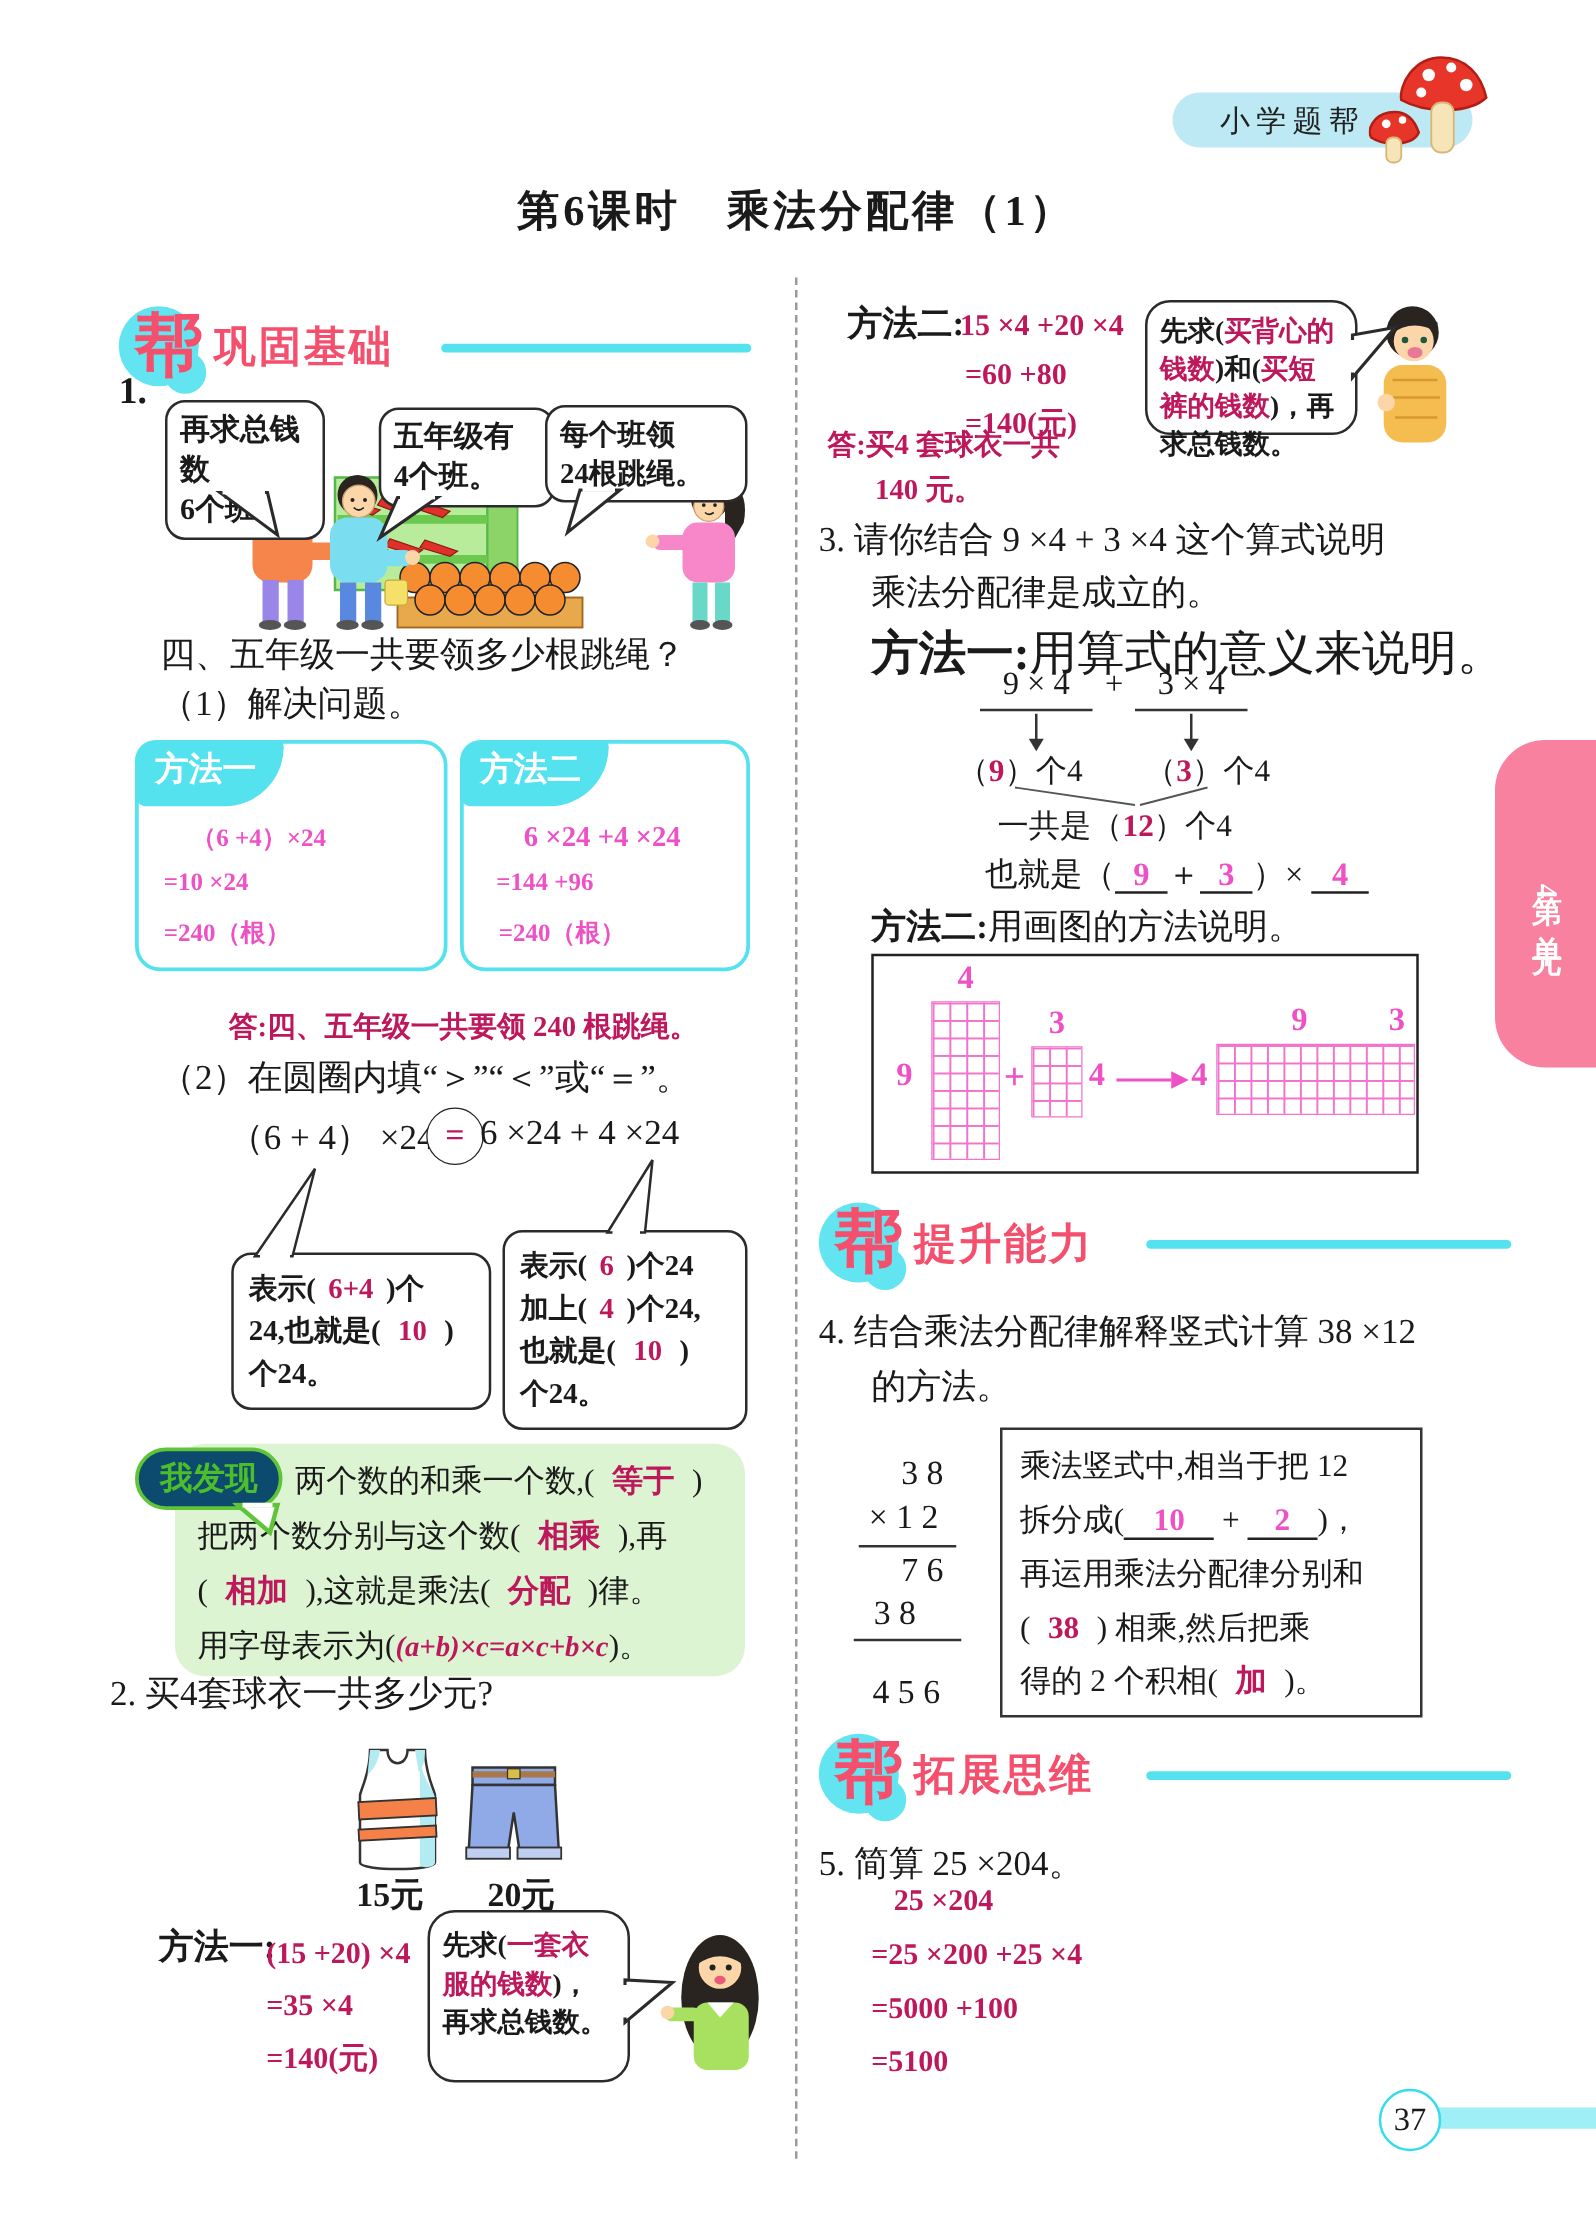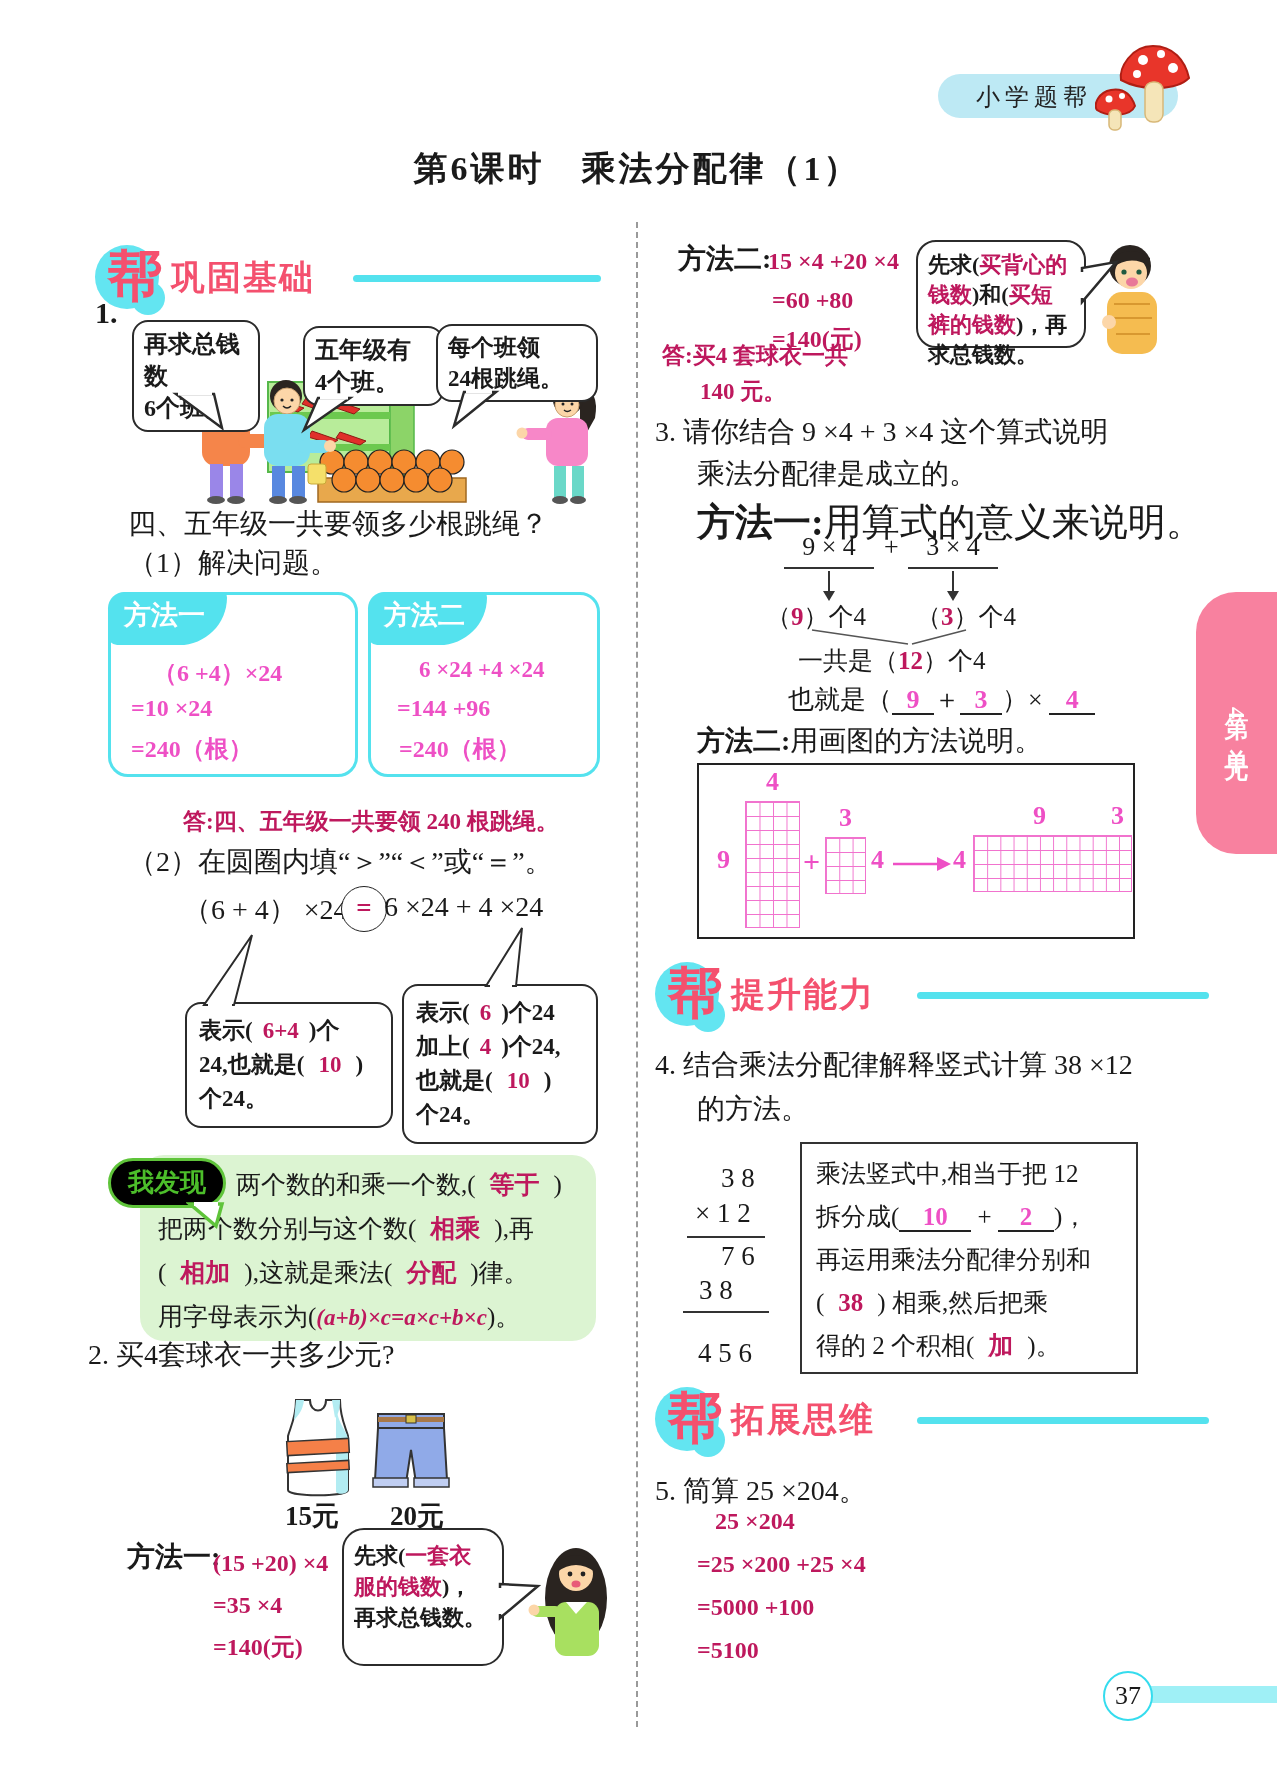--- a/index.html
+++ b/index.html
@@ -12,21 +12,21 @@
   .sp { padding:0 14px; }
   .sp2 { padding:0 10px; }
   .qtext { font-size:28px; }
   
   .bub { position:absolute; background:#fff; border:2.5px solid #2b2b2b; border-radius:16px;
          font-weight:bold; z-index:3; padding:6px 10px; }
   
   .mbox { position:absolute; border:3px solid #54e2ee; border-radius:20px; background:#fff; }
   .mtab { position:absolute; left:-3px; top:-3px; background:#54e2ee; color:#fff; font-weight:bold;
           font-size:27px; padding:5px 22px 12px 16px; border-radius:18px 6px 52px 10px; }
-  .mline { position:absolute; font-size:24px; color:#ee50c5; font-weight:bold; }
+  .mline { position:absolute; font-size:20px; color:#ee50c5; font-weight:bold; }
   
   .sec { position:absolute; height:84px; }
   .sec .c1 { position:absolute; left:0; top:2px; width:64px; height:64px; background:#63e5f1; border-radius:50%; }
   .sec .c2 { position:absolute; left:36px; top:38px; width:34px; height:34px; background:#63e5f1; border-radius:50%; }
   .sec .bang { position:absolute; left:12px; top:-4px; font-size:56px; font-weight:bold; color:#f4506e; }
   .sec .lbl { position:absolute; left:76px; top:12px; font-size:34px; font-weight:bold; color:#f4506e; letter-spacing:2px; white-space:nowrap; }
   .sec .line { position:absolute; top:32px; height:7px; background:#54e2ee; border-radius:4px; }
   
   .grid { position:absolute; border:1.5px solid #f173ce;
           background-image:linear-gradient(to right,#f173ce 1.2px,transparent 1.2px),
@@ -222,21 +222,21 @@
     <div><span>个24。</span></div>
   </div>
   <div class="bub" style="left:402px;top:984px;width:196px;font-size:23px;line-height:34px;padding:10px 12px;">
     <div><span>表示(</span><span class="pink sp2">6</span><span>)个24</span></div>
     <div><span>加上(</span><span class="pink sp2">4</span><span>)个24,</span></div>
     <div><span>也就是(</span><span class="pink sp">10</span><span>)</span></div>
     <div><span>个24。</span></div>
   </div>
 
   <div class="abs" style="left:140px;top:1155px;width:456px;height:186px;background:#dcf4d2;border-radius:24px;"></div>
-  <div class="abs" style="left:108px;top:1158px;width:118px;height:50px;background:#000000;border:3.5px solid #5fc43a;
+  <div class="abs" style="left:108px;top:1158px;width:118px;height:50px;background:#0c4a6e;border:3.5px solid #5fc43a;
        border-radius:26px;text-align:center;line-height:43px;font-size:26px;font-weight:bold;color:#4cbe2a;z-index:3;">我发现</div>
   <svg class="abs" style="left:186px;top:1202px;z-index:3" width="40" height="28">
     <polygon points="4,2 36,2 30,24" fill="#fff" stroke="#5fc43a" stroke-width="3.5"></polygon>
     <rect x="8" y="0" width="24" height="4" fill="#fff"></rect>
   </svg>
   <div class="abs" style="left:236px;top:1168px;font-size:25px;z-index:2">
     <span>两个数的和乘一个数,(</span><span class="pink sp">等于</span><span>)</span>
   </div>
   <div class="abs" style="left:158px;top:1212px;font-size:25px;z-index:2">
     <span>把两个数分别与这个数(</span><span class="pink sp">相乘</span><span>),再</span>

